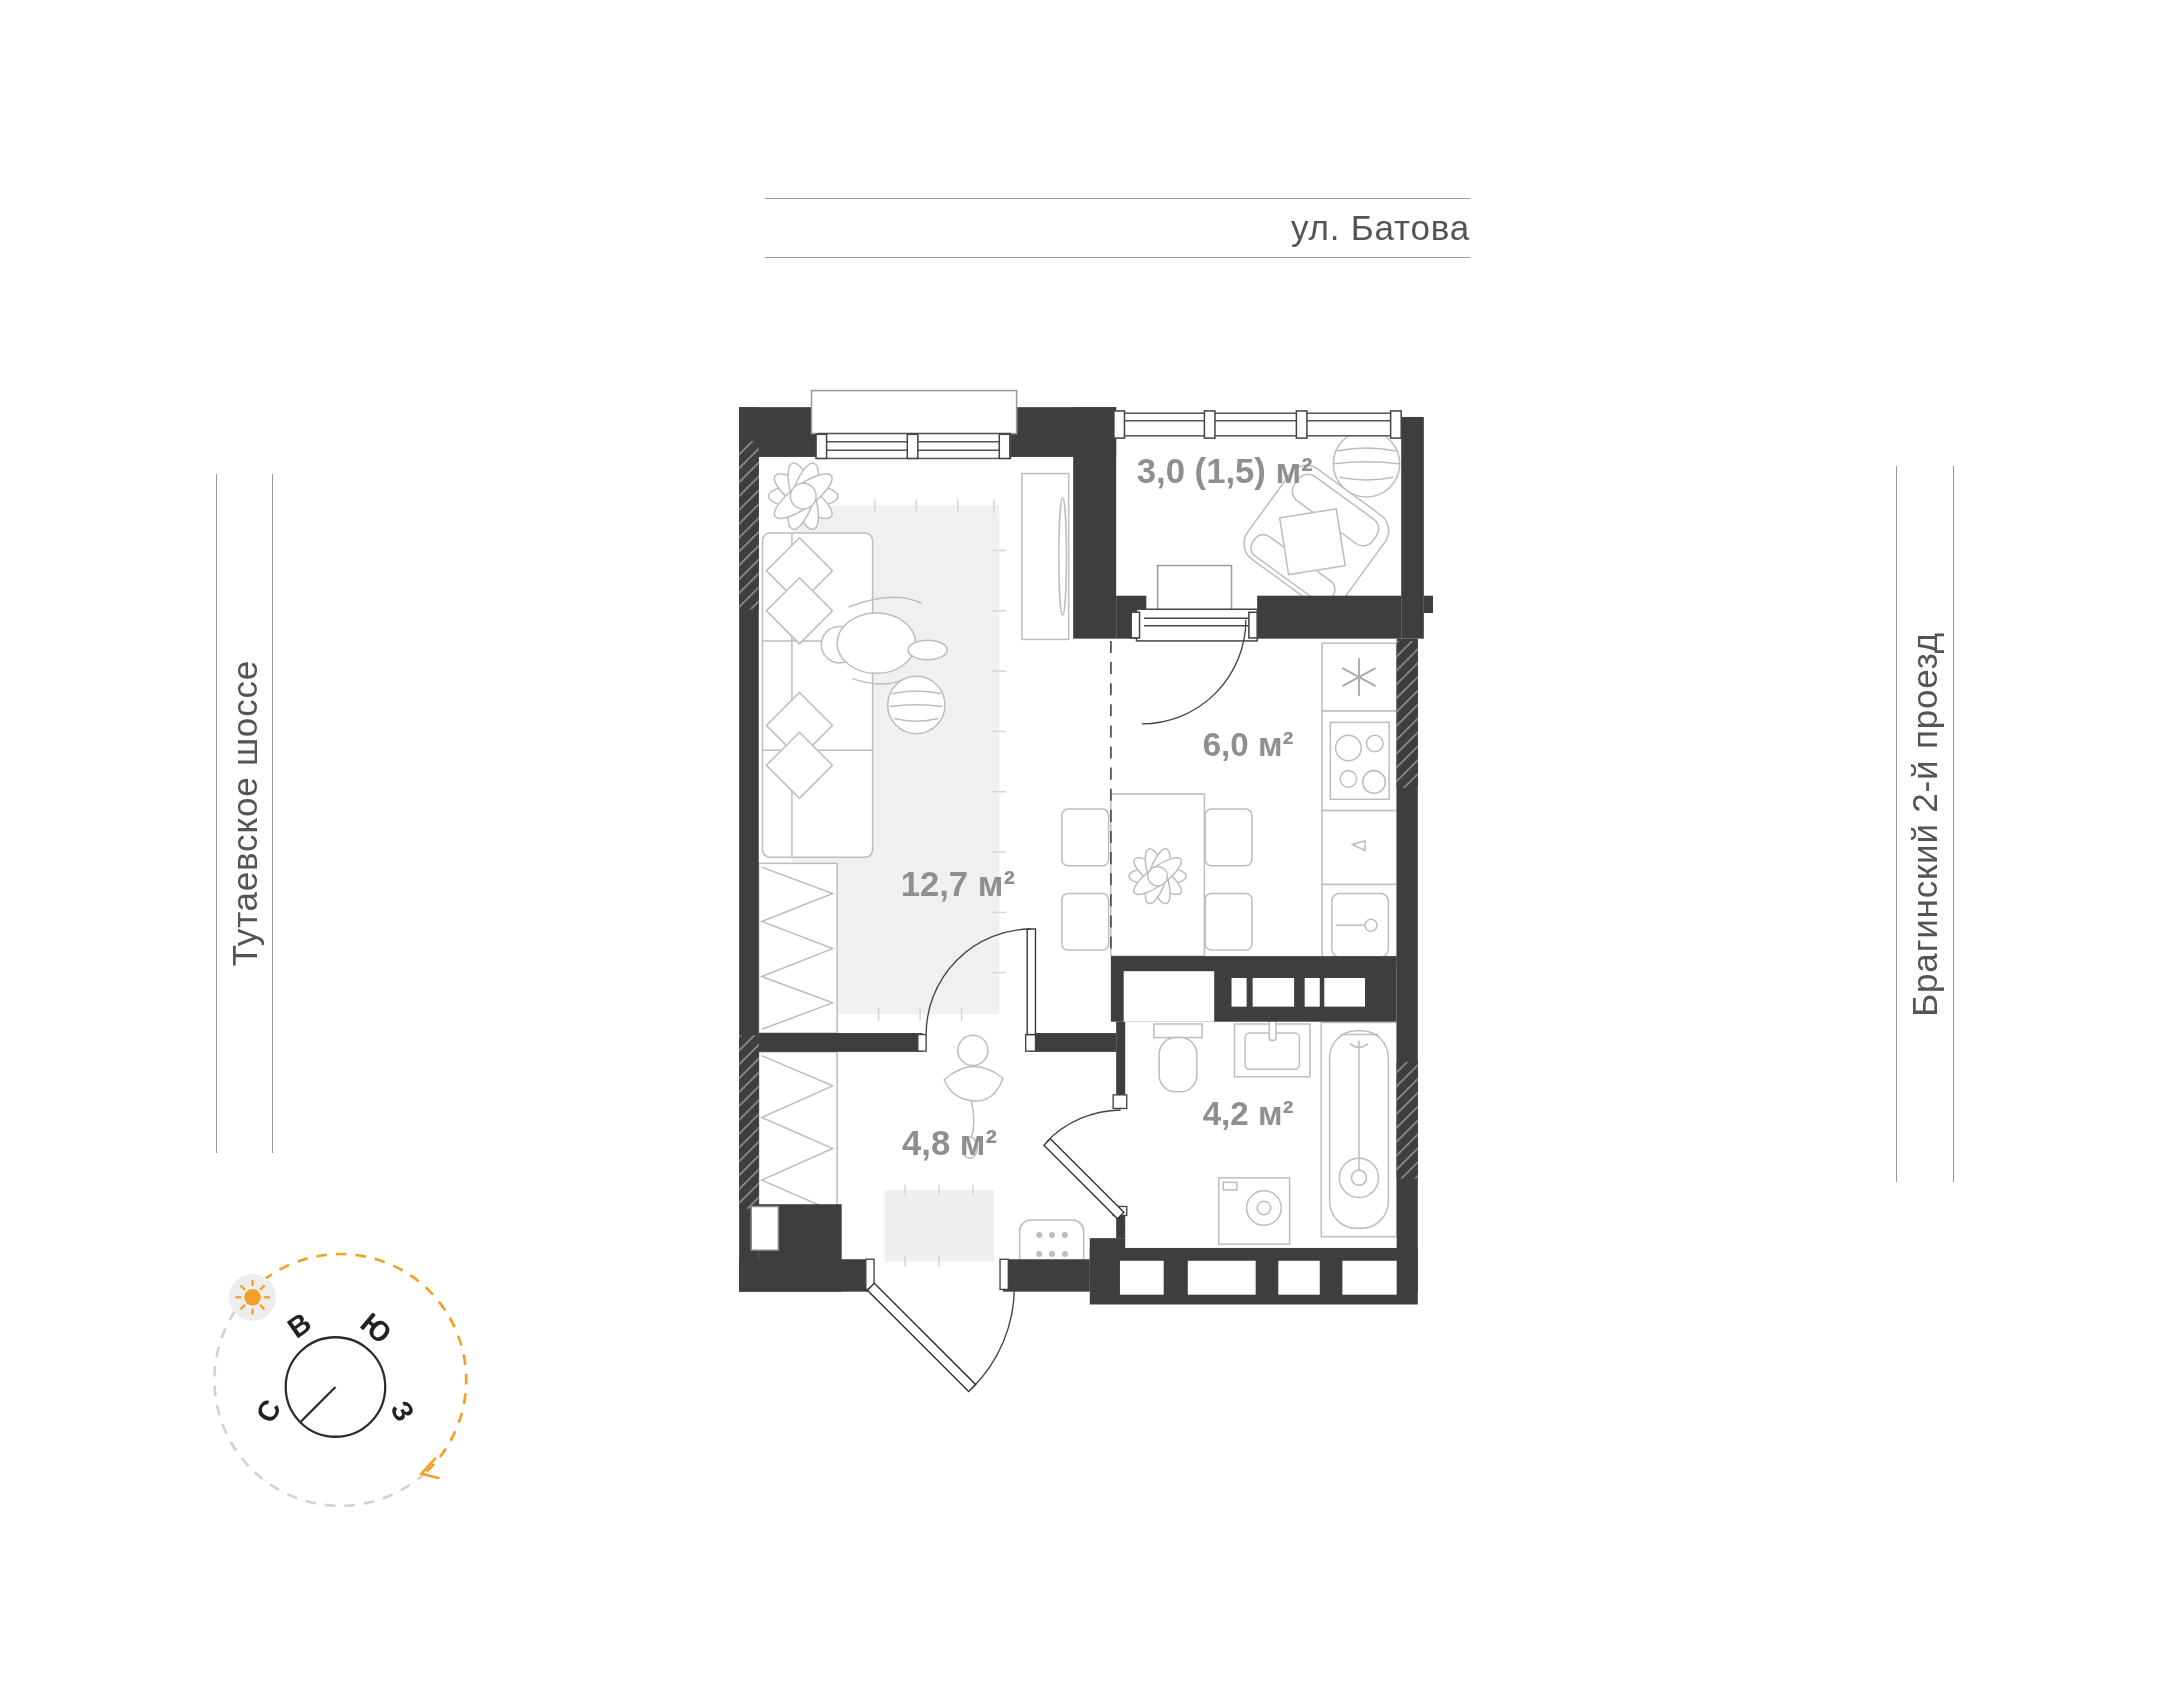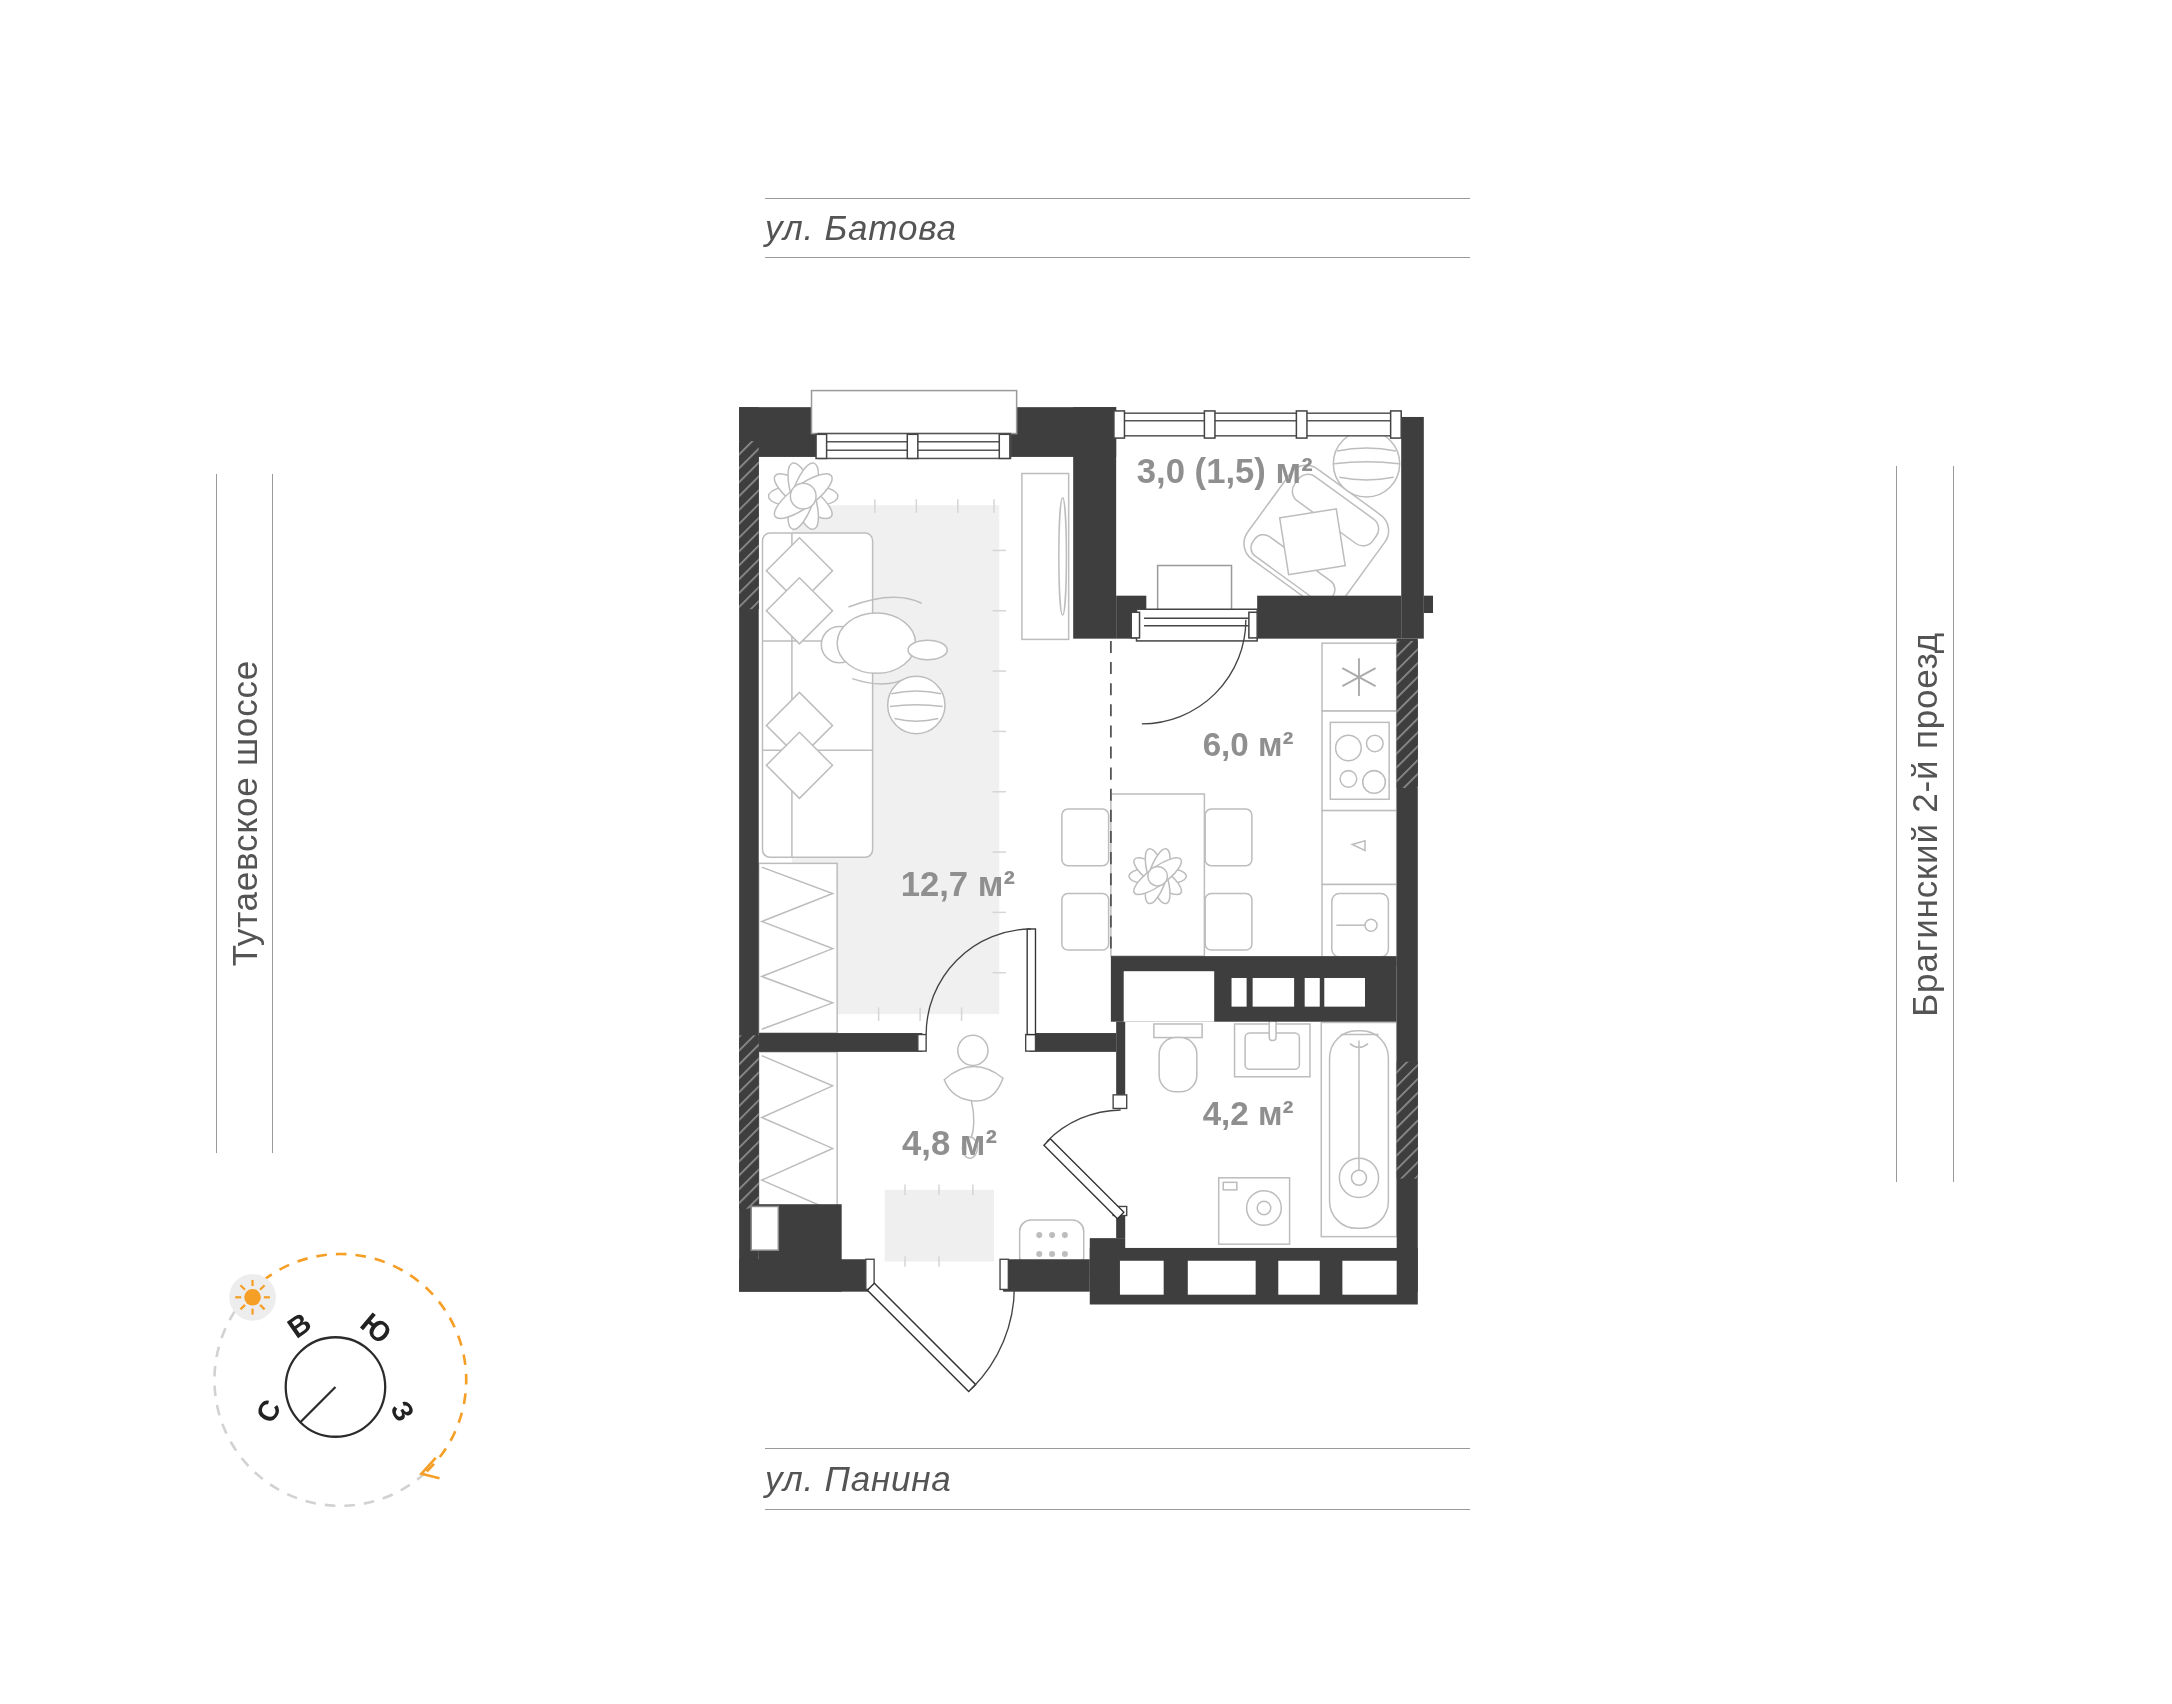--- a/index.html
+++ b/index.html
@@ -1,19 +1,19 @@
 <!DOCTYPE html>
 <html style="font-size:12px"><head>
 <meta charset="utf-8">
 <style>
   html,body{margin:0;padding:0;background:#fff;}
   #canvas{position:relative;width:2172px;height:1705px;background:#ffffff;overflow:hidden;
           font-family:"Liberation Sans", sans-serif;}
   .street-h{position:absolute;border-top:1.5px solid #9a9a9a;border-bottom:1.5px solid #9a9a9a;
-            display:flex;align-items:center;justify-content:flex-start;font-style:italic;}
+            display:flex;align-items:center;justify-content:flex-end;}
   .street-v{position:absolute;border-left:1.5px solid #9a9a9a;border-right:1.5px solid #9a9a9a;
             display:flex;align-items:center;justify-content:center;}
   .street-text{font-size:35px;color:#545454;letter-spacing:0.8px;white-space:nowrap;}
   .street-text-v{font-size:35px;color:#545454;letter-spacing:0.8px;white-space:nowrap;
                  writing-mode:vertical-rl;transform:rotate(180deg);}
   #badge{position:absolute;left:426px;top:298px;width:181px;height:189px;border-radius:42px;
          background:#7ab648;display:flex;flex-direction:column;align-items:center;justify-content:center;color:#fff;}
   #badge .t{font-size:75px;font-weight:700;line-height:1.0;letter-spacing:0.8px;}
   #badge .a{font-size:57px;font-weight:600;line-height:1.05;}
   svg{position:absolute;}
@@ -22,23 +22,20 @@
   .furnln{stroke:#bdbdbd;stroke-width:2;fill:none;}
   .lite{stroke:#d6d6d6;stroke-width:2;fill:none;}
 </style>
 </head>
 <body>
 
 <div id="canvas">
 
   <div class="street-h" style="left:765px;top:198px;width:705px;height:58px;">
     <span class="street-text">ул. Батова</span>
-  </div>
-  <div class="street-h" style="left:765px;top:1448px;width:705px;height:60px;">
-    <span class="street-text">ул. Панина</span>
   </div>
   <div class="street-v" style="left:216px;top:474px;width:55px;height:679px;">
     <span class="street-text-v">Тутаевское шоссе</span>
   </div>
   <div class="street-v" style="left:1896px;top:466px;width:56px;height:716px;">
     <span class="street-text-v">Брагинский 2-й проезд</span>
   </div>
 
 
   <svg style="left:739px;top:377px;" width="694" height="1067" viewBox="980 500 920 1415">

